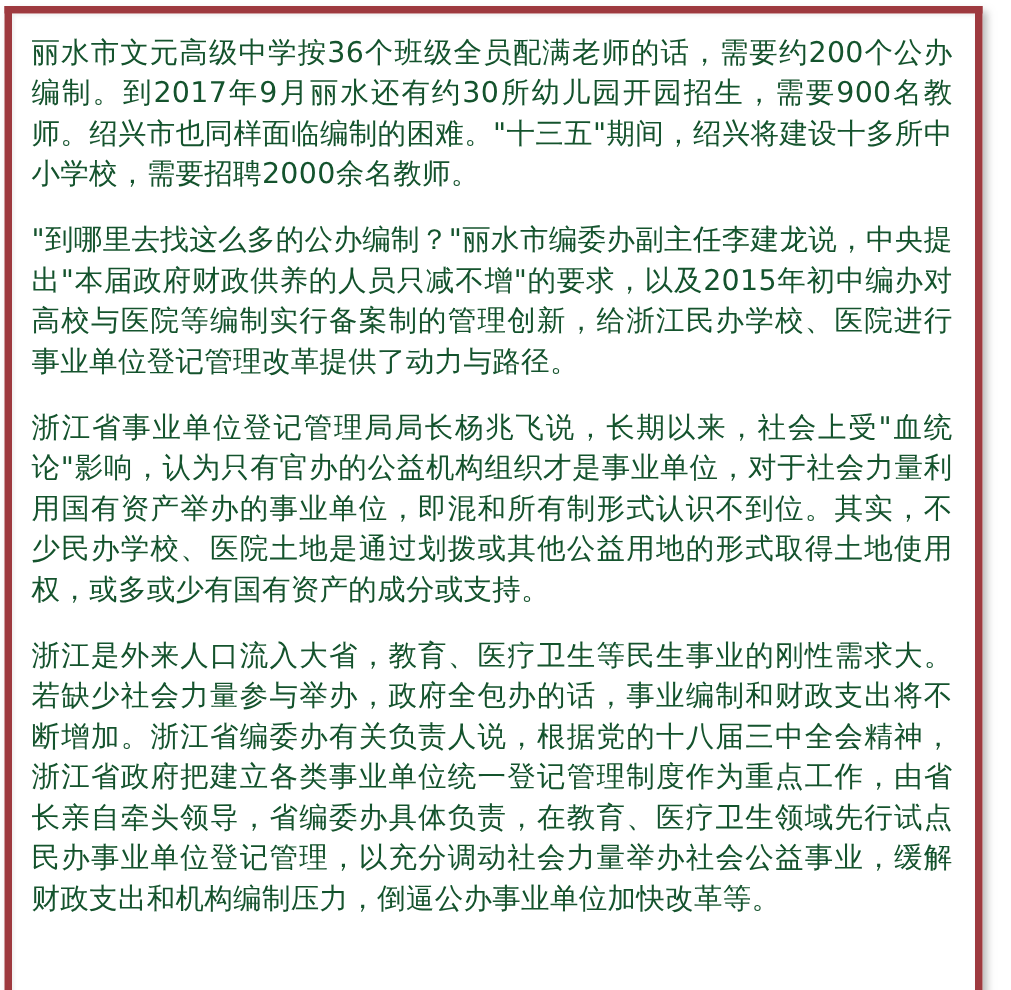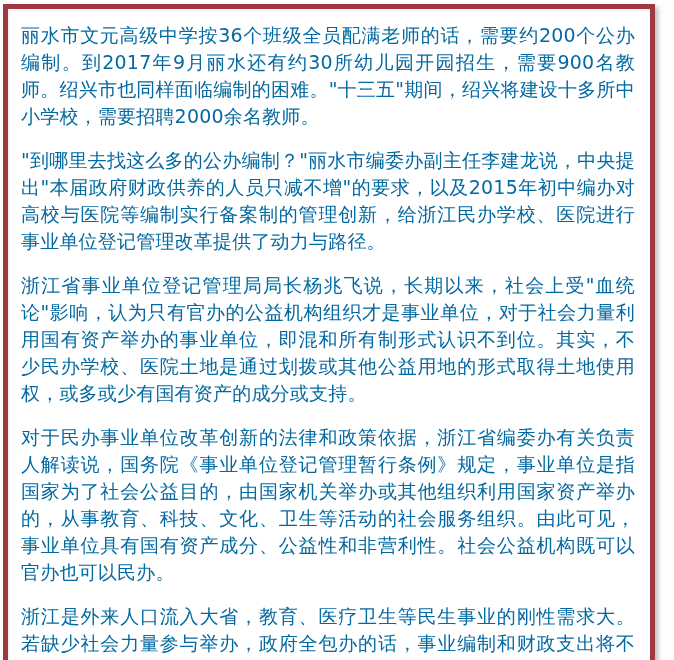--- a/index.html
+++ b/index.html
@@ -18,29 +18,28 @@
     height: 700px; 
     border: 5px solid #9e3a3f;
     border-bottom: none;
     background: #ffffff;
     box-shadow: 3px 3px 5px rgba(130,130,130,0.55), inset 1px 1px 3px rgba(0,0,0,0.08);
     padding: 13px 15px 0 13px;
   }
   .article-paragraph {
     font-size: 19px;
     line-height: 27px;
-    color: #0369a1;
+    color: #14532d;
     text-align: justify;
     margin-bottom: 17px;
     letter-spacing: 0.2px;
   }
   .article-paragraph:last-child { margin-bottom: 0; }
 </style>
 </head>
 <body>
 
 <div class="article-frame">
   <p class="article-paragraph">丽水市文元高级中学按36个班级全员配满老师的话，需要约200个公办编制。到2017年9月丽水还有约30所幼儿园开园招生，需要900名教师。绍兴市也同样面临编制的困难。"十三五"期间，绍兴将建设十多所中小学校，需要招聘2000余名教师。</p>
   <p class="article-paragraph">"到哪里去找这么多的公办编制？"丽水市编委办副主任李建龙说，中央提出"本届政府财政供养的人员只减不增"的要求，以及2015年初中编办对高校与医院等编制实行备案制的管理创新，给浙江民办学校、医院进行事业单位登记管理改革提供了动力与路径。</p>
   <p class="article-paragraph">浙江省事业单位登记管理局局长杨兆飞说，长期以来，社会上受"血统论"影响，认为只有官办的公益机构组织才是事业单位，对于社会力量利用国有资产举办的事业单位，即混和所有制形式认识不到位。其实，不少民办学校、医院土地是通过划拨或其他公益用地的形式取得土地使用权，或多或少有国有资产的成分或支持。</p>
-  <p class="article-paragraph">对于民办事业单位改革创新的法律和政策依据，浙江省编委办有关负责人解读说，国务院《事业单位登记管理暂行条例》规定，事业单位是指国家为了社会公益目的，由国家机关举办或其他组织利用国家资产举办的，从事教育、科技、文化、卫生等活动的社会服务组织。由此可见，事业单位具有国有资产成分、公益性和非营利性。社会公益机构既可以官办也可以民办。</p>
   <p class="article-paragraph">浙江是外来人口流入大省，教育、医疗卫生等民生事业的刚性需求大。若缺少社会力量参与举办，政府全包办的话，事业编制和财政支出将不断增加。浙江省编委办有关负责人说，根据党的十八届三中全会精神，浙江省政府把建立各类事业单位统一登记管理制度作为重点工作，由省长亲自牵头领导，省编委办具体负责，在教育、医疗卫生领域先行试点民办事业单位登记管理，以充分调动社会力量举办社会公益事业，缓解财政支出和机构编制压力，倒逼公办事业单位加快改革等。</p>
 </div>
 
 </body></html>

